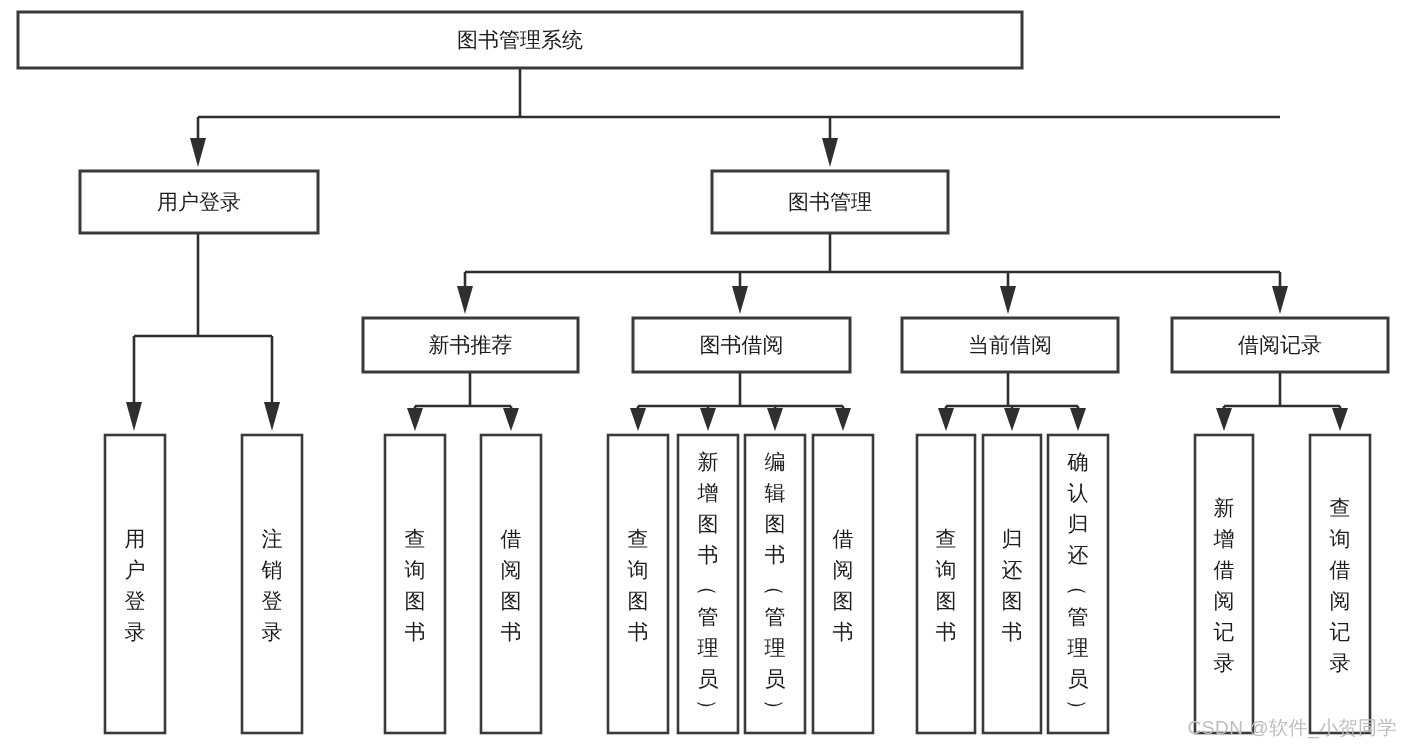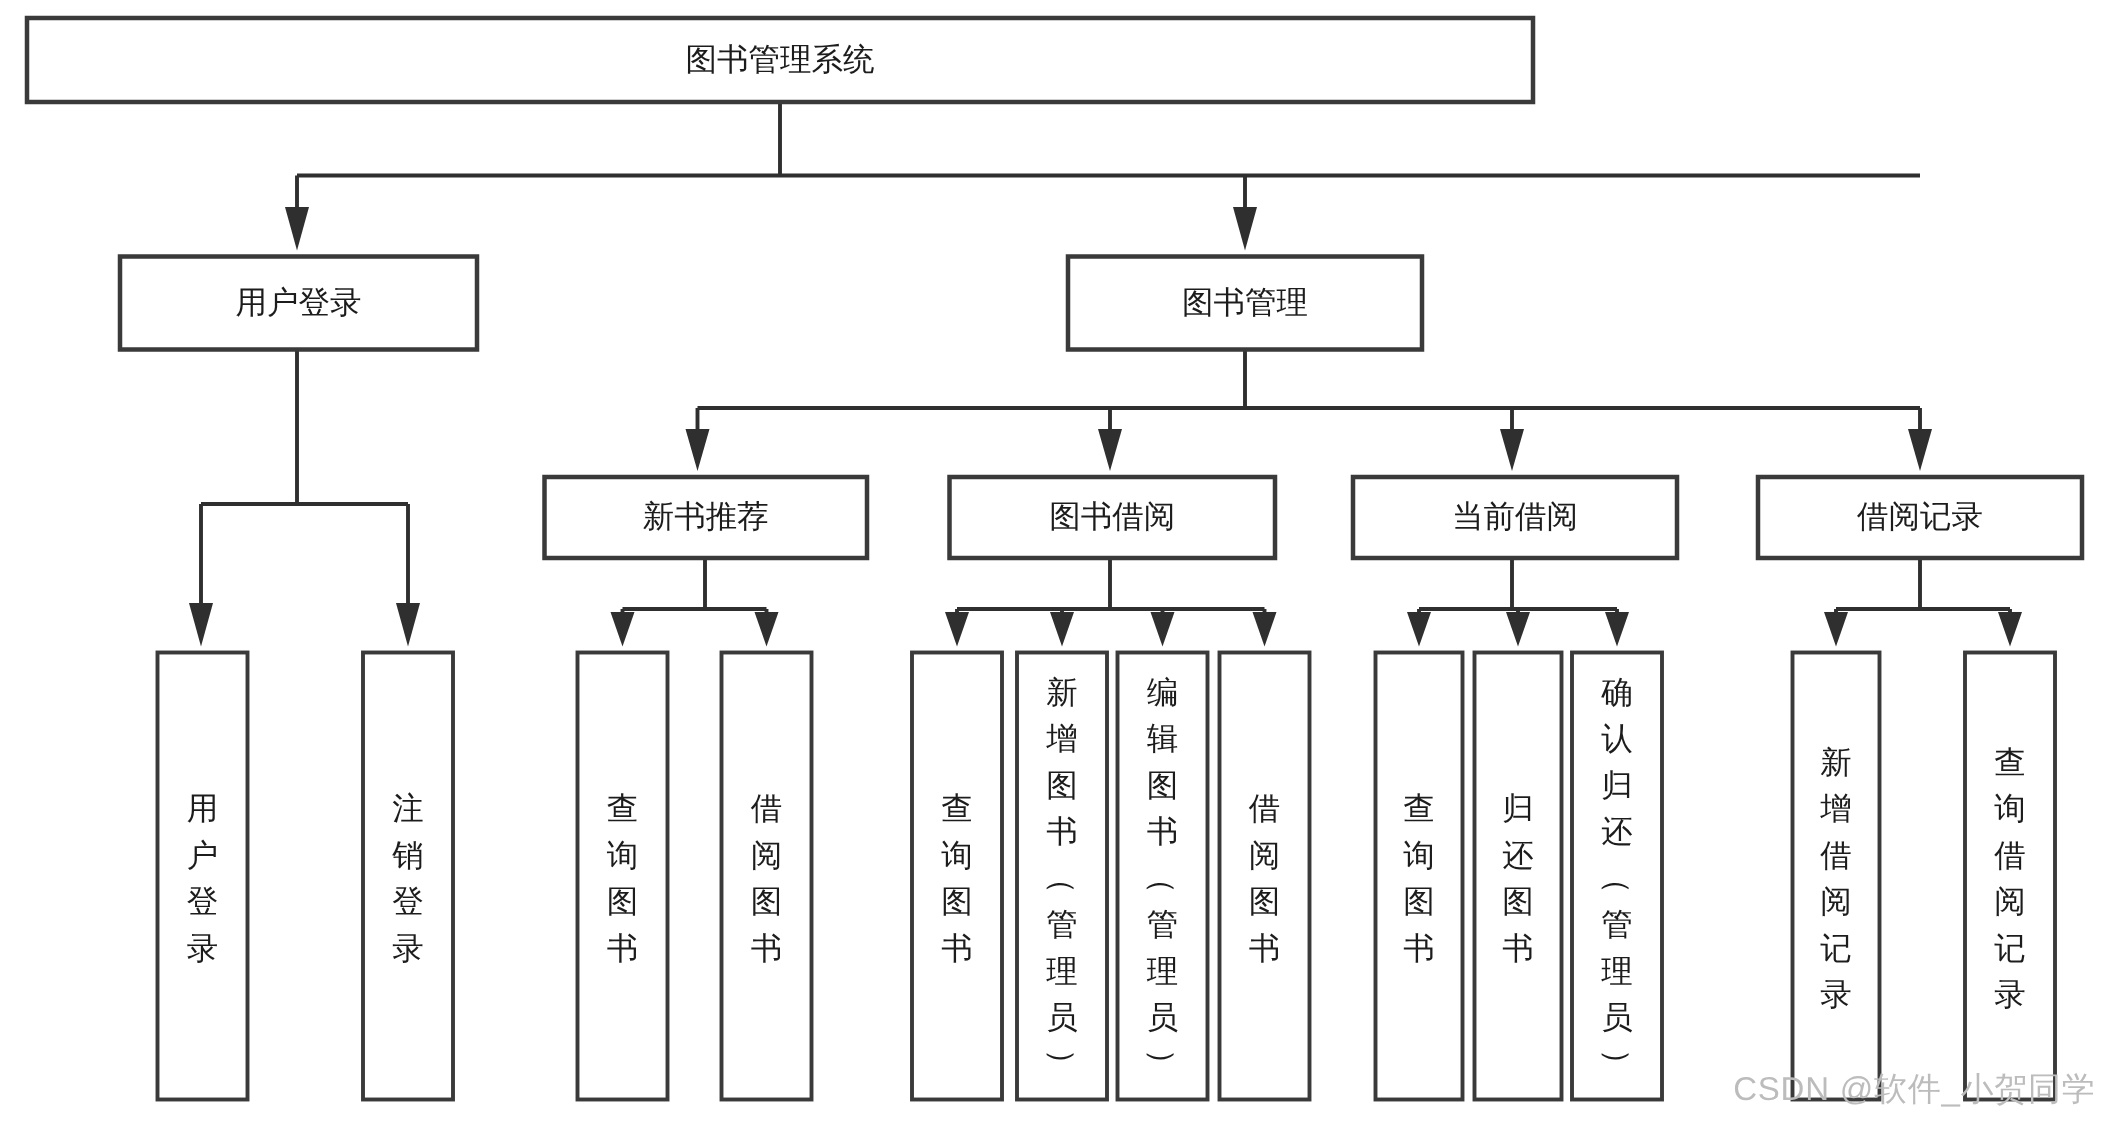--- a/index.html
+++ b/index.html
@@ -57,21 +57,21 @@
     font-family: "Liberation Sans", "DejaVu Sans", sans-serif;
     font-size: 21px;
     fill: #1c1c1c;
     text-anchor: middle;
   }
   .watermark-text {
     position: absolute;
     right: 8px;
     bottom: 6px;
     font-family: "Liberation Sans", "DejaVu Sans", sans-serif;
-    font-size: 22px;
+    font-size: 19px;
     color: #bcbcbc;
     letter-spacing: 0.5px;
     white-space: nowrap;
     user-select: none;
   }
 </style>
 </head>
 <body>
 
 <div id="diagram-root">

